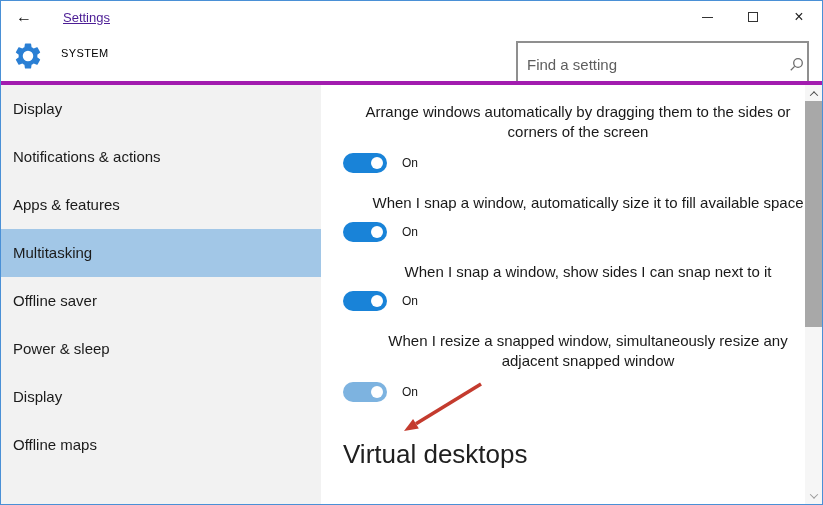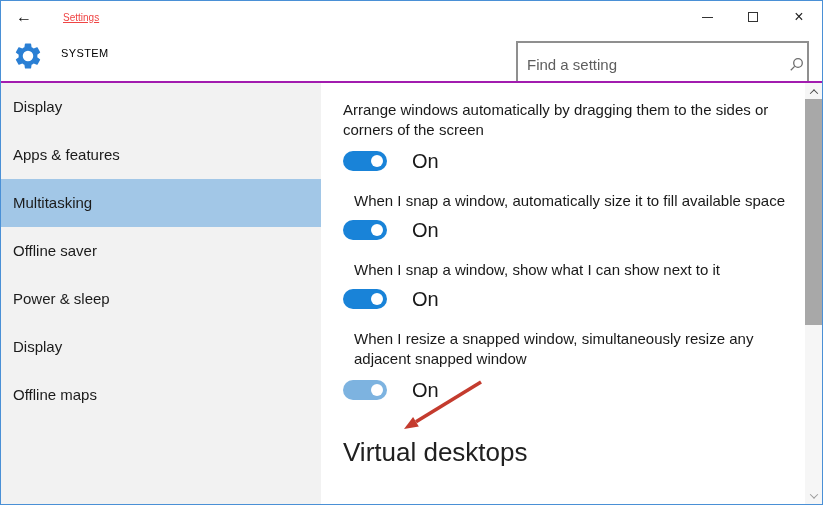--- a/index.html
+++ b/index.html
@@ -14,54 +14,54 @@
   .win{
     width:823px;height:505px;
     border:1px solid var(--window-border);
     background:#fff;
     display:flex;flex-direction:column;
     position:relative;overflow:hidden;
   }
   
   .titlebar{height:32px;display:flex;align-items:center;position:relative;background:#fff;flex:0 0 32px;}
   .back{width:46px;text-align:center;font-size:16px;color:#111;cursor:pointer;}
-  .wtitle{font-size:10px;color:#ef4444;margin-left:16px;text-decoration:underline;}
+  .wtitle{font-size:13px;color:#4c1d95;margin-left:16px;text-decoration:underline;}
   .controls{position:absolute;right:0;top:0;height:32px;display:flex;}
   .ctrl{width:46px;height:32px;display:flex;align-items:center;justify-content:center;color:#222;}
   .glyph-min{width:11px;height:1px;background:#333;display:block;}
   .glyph-max{width:10px;height:10px;border:1px solid #333;display:block;}
   .glyph-close{font-size:16px;line-height:16px;color:#222;}
   
   .header{height:48px;flex:0 0 48px;position:relative;background:#fff;}
   .gear{position:absolute;left:12px;top:8px;width:30px;height:30px;}
   .ptitle{position:absolute;left:60px;top:14px;font-size:11px;letter-spacing:.4px;color:#000;font-weight:500;}
   .search{
     position:absolute;right:13px;top:8px;width:293px;height:46px;
     border:2px solid #8f8f8f;background:#fff;display:flex;align-items:center;
   }
   .search input{
     flex:1;border:none;outline:none;font-size:15px;color:#444;padding:0 4px 0 9px;background:transparent;
   }
   .search input::placeholder{color:#5e5e5e;opacity:1;}
   .mag{flex:0 0 22px;height:16px;display:flex;align-items:center;justify-content:center;cursor:pointer;}
   
-  .body{flex:1;display:flex;position:relative;border-top:2px solid #a21caf;min-height:0;}
+  .body{flex:1;display:flex;position:relative;border-top:4px solid #a21caf;min-height:0;}
   .sidebar{flex:0 0 320px;background:#f2f2f2;}
   .nav-item{height:48px;line-height:48px;padding-left:12px;font-size:15px;color:#1b1b1b;cursor:pointer;}
   .nav-item.selected{background:var(--sidebar-selected);}
   .content{flex:1;position:relative;padding-left:22px;overflow:hidden;background:#fff;}
   .section-heading{font-size:26px;font-weight:300;color:#202020;line-height:32px;margin-top:22px;}
-  .setting-label{font-size:15px;line-height:20px;color:#191919;white-space:pre-line;margin-top:17px;max-width:470px;}
+  .setting-label{font-size:15px;line-height:20px;color:#191919;white-space:pre-line;margin-top:17px;max-width:470px;text-align:center;}
   .s2 .setting-label,.s3 .setting-label,.s4 .setting-label{margin-top:20px;margin-left:11px;}
   .toggle-row{display:flex;align-items:center;margin-top:11px;height:20px;}
   .s2 .toggle-row,.s3 .toggle-row{margin-top:9px;}
   .toggle{width:44px;height:20px;border-radius:10px;background:var(--accent-toggle-on);position:relative;cursor:pointer;}
   .toggle.highlighted{background:var(--toggle-highlighted);}
   .knob{position:absolute;right:4px;top:4px;width:12px;height:12px;border-radius:50%;background:#fff;}
-  .state{font-size:20px;color:#191919;margin-left:25px;}
+  .state{font-size:12px;color:#191919;margin-left:15px;}
   .heading-next{margin-top:36px;}
   .annotation{position:absolute;left:78px;top:292px;pointer-events:none;}
   
   .scrollbar{position:absolute;right:0;top:0;bottom:0;width:17px;background:#f6f6f6;}
   .sb-btn{position:absolute;left:0;width:17px;height:17px;display:flex;align-items:center;justify-content:center;cursor:pointer;}
   .sb-up{top:0;}
   .sb-down{bottom:0;}
   .chev{width:6px;height:6px;border-left:1.5px solid #4a4a4a;border-top:1.5px solid #4a4a4a;display:block;}
   .sb-up .chev{transform:rotate(45deg) translate(1px,1px);}
   .sb-down .chev{border-color:#9a9a9a;transform:rotate(225deg) translate(1px,1px);}
@@ -104,20 +104,21 @@
           <line x1="5.6" y1="9.4" x2="1.8" y2="13.2" stroke="#6d6d6d" stroke-width="1.3"></line>
         </svg>
       </span>
     </div>
   </div>
 
   <div class="body">
 
     <div class="sidebar">
       <div class="nav-item">Display</div>
+      <div class="nav-item">Notifications &amp; actions</div>
       <div class="nav-item">Apps &amp; features</div>
       <div class="nav-item selected">Multitasking</div>
       <div class="nav-item">Offline saver</div>
       <div class="nav-item">Power &amp; sleep</div>
       <div class="nav-item">Display</div>
       <div class="nav-item">Offline maps</div>
     </div>
 
     <div class="content">
 
@@ -136,21 +137,21 @@
         <div class="setting-label">When I snap a window, automatically size it to fill available space</div>
         <div class="toggle-row">
           <div class="toggle">
               <div class="knob"></div>
             </div>
           <span class="state">On</span>
         </div>
       </div>
 
       <div class="setting s3">
-        <div class="setting-label">When I snap a window, show what I can show next to it</div>
+        <div class="setting-label">When I snap a window, show sides I can snap next to it</div>
         <div class="toggle-row">
           <div class="toggle">
               <div class="knob"></div>
             </div>
           <span class="state">On</span>
         </div>
       </div>
 
       <div class="setting s4">
         <div class="setting-label">When I resize a snapped window, simultaneously resize any

